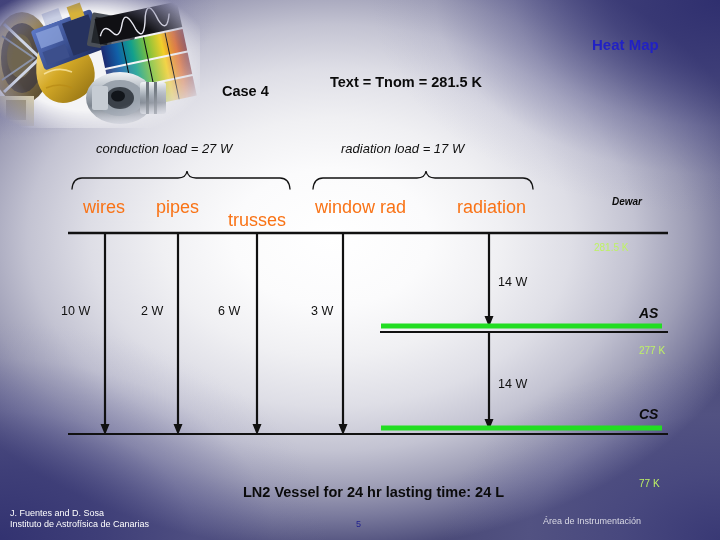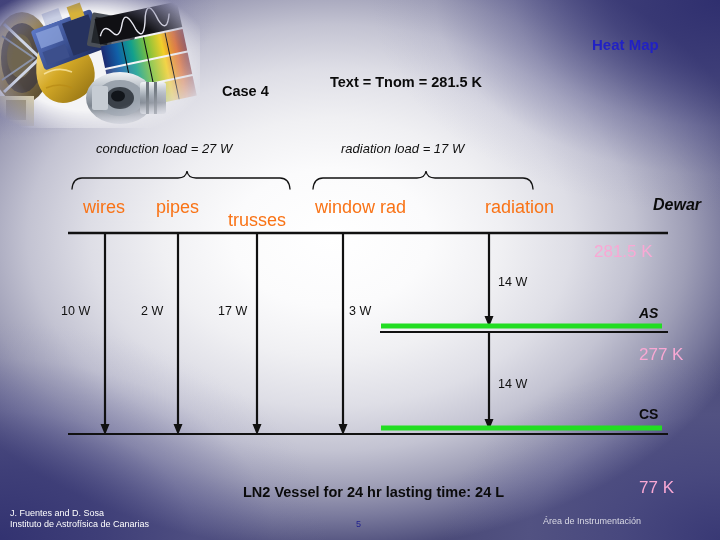--- a/index.html
+++ b/index.html
@@ -122,62 +122,62 @@
   }
 
   .node-label {
     font-size: 18px;
     color: #f97316;
   }
   #lbl-wires    { left: 83px;  top: 197px; }
   #lbl-pipes    { left: 156px; top: 197px; }
   #lbl-trusses  { left: 228px; top: 197px; margin-top: 13px; }
   #lbl-windowrad{ left: 315px; top: 197px; }
-  #lbl-radiation{ left: 467px; top: 197px; padding-left: 18px; }
+  #lbl-radiation{ left: 439px; top: 197px; padding-left: 18px; }
 
   #lbl-dewar {
     left: 612px; top: 196px;
-    font-size: 16px;
+    font-size: 10px;
     font-weight: bold;
     font-style: italic;
     color: #0b0b0b;
-    margin-left: 41px;
   }
   #lbl-as {
     left: 639px; top: 305px;
     font-size: 14px;
     font-weight: bold;
     font-style: italic;
     color: #0b0b0b;
   }
   #lbl-cs {
     left: 639px; top: 406px;
     font-size: 14px;
     font-weight: bold;
+    font-style: italic;
     color: #0b0b0b;
     text-align: right;
   }
 
   .temp-label {
-    font-size: 17px;
-    color: #f9a8d4;
+    font-size: 10px;
+    color: #bef264;
   }
   #temp-2815 { left: 594px; top: 242px; }
   #temp-277  { left: 639px; top: 345px; }
   #temp-77   { left: 639px; top: 446px; margin-top: 32px; }
 
   .watt-label {
     font-size: 12.5px;
     color: #111111;
     text-align: center;
   }
   #w-10  { left: 61px;  top: 304px; }
   #w-2   { left: 141px; top: 304px; }
   #w-15  { left: 218px; top: 304px; }
-  #w-3   { left: 311px; top: 304px; margin-left: 38px; }
+  #w-3   { left: 311px; top: 304px; }
   #w-14a { left: 498px; top: 275px; }
   #w-14b { left: 498px; top: 377px; }
 
   #bottom-title {
     left: 243px; top: 484px;
     font-size: 14.5px;
     font-weight: bold;
     color: #0b0b0b;
   }
   #author-1 {
@@ -379,21 +379,21 @@
   <div class="txt" id="lbl-dewar">Dewar</div>
   <div class="txt" id="lbl-as">AS</div>
   <div class="txt" id="lbl-cs">CS</div>
 
   <div class="txt temp-label" id="temp-2815">281.5 K</div>
   <div class="txt temp-label" id="temp-277">277 K</div>
   <div class="txt temp-label" id="temp-77">77 K</div>
 
   <div class="txt watt-label" id="w-10">10 W</div>
   <div class="txt watt-label" id="w-2">2 W</div>
-  <div class="txt watt-label" id="w-15">17 W</div>
+  <div class="txt watt-label" id="w-15">6 W</div>
   <div class="txt watt-label" id="w-3">3 W</div>
   <div class="txt watt-label" id="w-14a">14 W</div>
   <div class="txt watt-label" id="w-14b">14 W</div>
 
   <div class="txt" id="bottom-title">LN2 Vessel for 24 hr lasting time: 24 L</div>
 
   <div class="txt" id="author-1">J. Fuentes and D. Sosa</div>
   <div class="txt" id="author-2">Instituto de Astrofísica de Canarias</div>
   <div class="txt" id="page-num">5</div>
   <div class="txt" id="dept">Área de Instrumentación</div>

